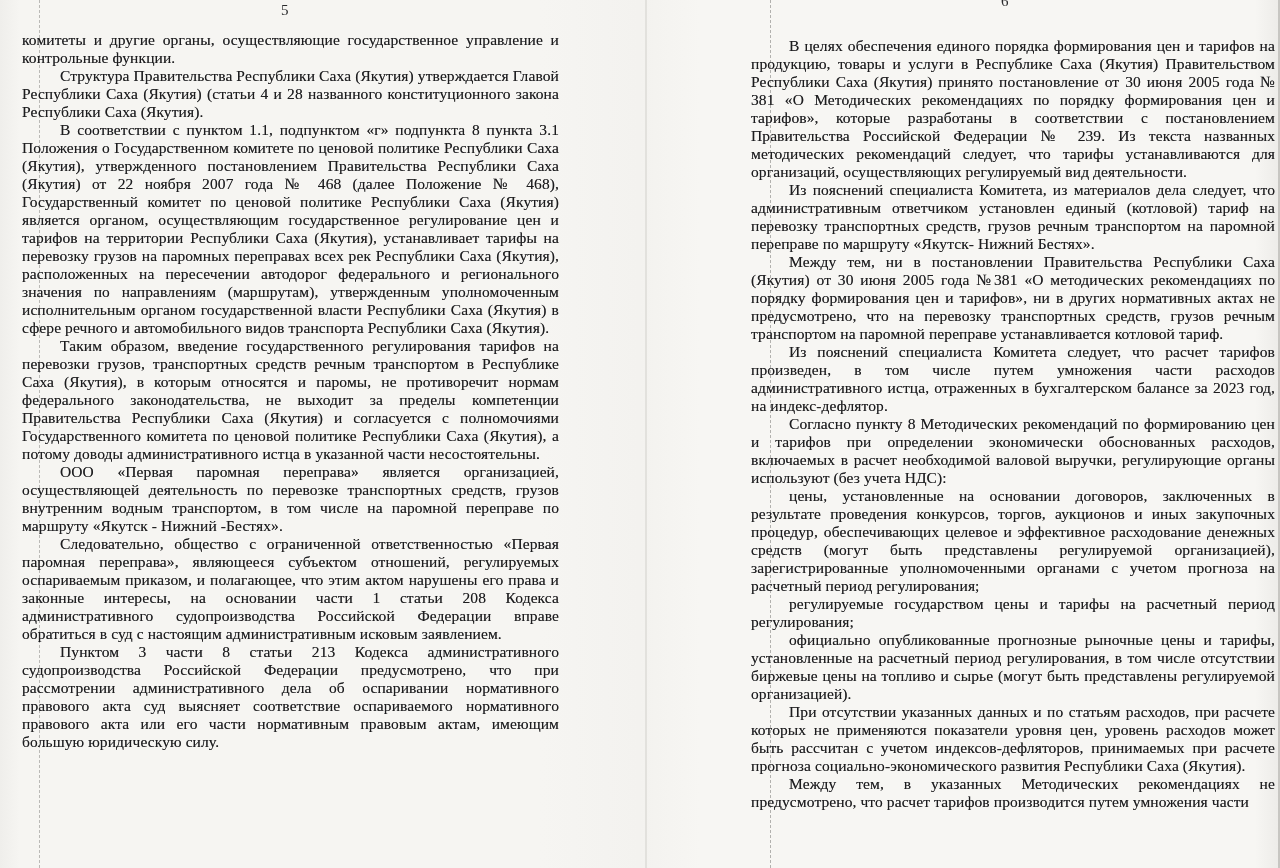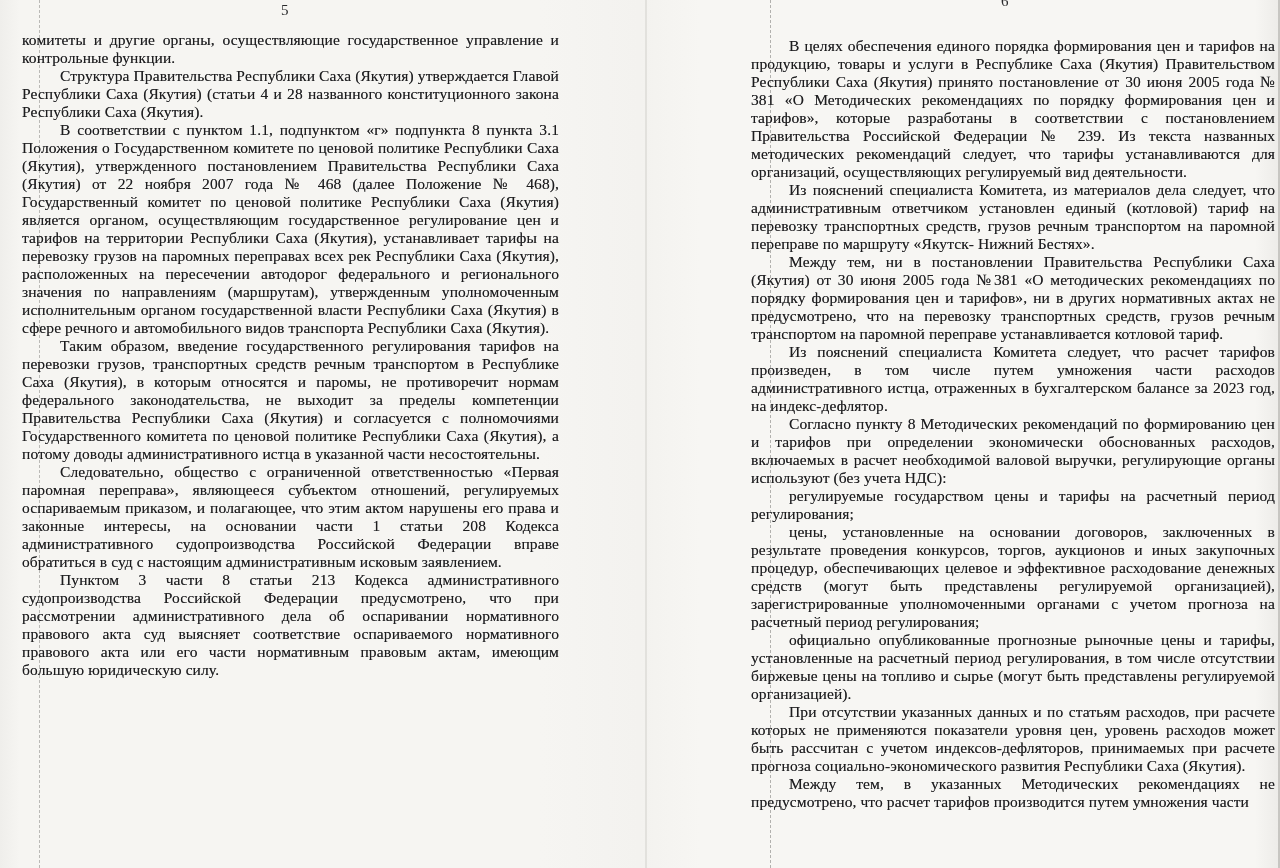--- a/index.html
+++ b/index.html
@@ -96,30 +96,31 @@
 
   <div class="page-number" id="page-num-left">5</div>
 
   <div class="page-number" id="page-num-right">6</div>
 
   <div class="page" id="page-left">
     <p class="no-indent">комитеты и другие органы, осуществляющие государственное управление и контрольные функции.</p>
     <p>Структура Правительства Республики Саха (Якутия) утверждается Главой Республики Саха (Якутия) (статьи 4 и 28 названного конституционного закона Республики Саха (Якутия).</p>
     <p>В соответствии с пунктом 1.1, подпунктом «г» подпункта 8 пункта 3.1 Положения о Государственном комитете по ценовой политике Республики Саха (Якутия), утвержденного  постановлением Правительства Республики Саха (Якутия) от 22 ноября 2007 года № 468 (далее Положение № 468), Государственный комитет по ценовой политике Республики Саха (Якутия) является органом, осуществляющим государственное регулирование цен и тарифов на территории Республики Саха (Якутия),  устанавливает тарифы на перевозку грузов на паромных переправах всех рек Республики Саха (Якутия), расположенных на пересечении автодорог федерального и регионального значения по направлениям (маршрутам), утвержденным уполномоченным исполнительным органом государственной власти Республики Саха (Якутия) в сфере речного и автомобильного видов транспорта Республики Саха (Якутия).</p>
     <p>Таким образом, введение государственного регулирования тарифов на перевозки грузов, транспортных средств  речным транспортом в Республике Саха (Якутия), в которым относятся  и паромы,    не противоречит нормам федерального законодательства, не выходит за пределы компетенции Правительства Республики Саха (Якутия) и согласуется с полномочиями Государственного комитета  по ценовой политике Республики Саха (Якутия), а потому доводы административного истца в указанной части несостоятельны.</p>
+    <p>ООО «Первая паромная переправа» является организацией, осуществляющей деятельность по перевозке транспортных средств, грузов внутренним водным транспортом, в том числе на паромной переправе по маршруту «Якутск - Нижний -Бестях».</p>
     <p>Следовательно, общество с ограниченной ответственностью «Первая паромная переправа», являющееся субъектом отношений, регулируемых оспариваемым приказом, и полагающее, что этим актом нарушены его права и законные интересы, на основании части 1 статьи 208 Кодекса административного судопроизводства Российской Федерации вправе обратиться в суд с настоящим административным исковым заявлением.</p>
     <p>Пунктом 3 части 8 статьи 213 Кодекса административного судопроизводства Российской Федерации предусмотрено, что при рассмотрении административного дела об оспаривании нормативного правового акта суд выясняет соответствие оспариваемого нормативного правового акта или его части нормативным правовым актам, имеющим большую юридическую силу.</p>
   </div>
 
   <div class="page" id="page-right">
     <p>В целях обеспечения единого порядка формирования цен и тарифов на продукцию, товары и услуги в Республике Саха (Якутия) Правительством Республики Саха (Якутия) принято постановление от 30 июня 2005 года № 381 «О Методических рекомендациях по порядку формирования цен и тарифов»,  которые разработаны в соответствии с постановлением Правительства Российской Федерации № 239. Из текста названных методических рекомендаций следует, что тарифы устанавливаются для организаций, осуществляющих регулируемый вид деятельности.</p>
     <p>Из пояснений специалиста Комитета, из материалов дела следует, что административным ответчиком установлен единый (котловой) тариф на перевозку транспортных средств, грузов речным транспортом на паромной переправе  по маршруту «Якутск- Нижний Бестях».</p>
     <p>Между тем, ни в постановлении Правительства Республики Саха (Якутия) от 30 июня 2005 года №381 «О методических рекомендациях по порядку формирования цен и тарифов», ни в других нормативных актах не предусмотрено, что на перевозку транспортных средств, грузов речным транспортом на паромной переправе устанавливается котловой тариф.</p>
     <p>Из пояснений специалиста Комитета  следует, что расчет тарифов произведен, в том числе путем умножения части расходов административного истца, отраженных в  бухгалтерском балансе за 2023 год, на индекс-дефлятор.</p>
     <p>Согласно пункту 8 Методических рекомендаций по формированию цен и тарифов  при определении экономически обоснованных расходов, включаемых в расчет необходимой валовой выручки, регулирующие органы используют (без учета НДС):</p>
+    <p>цены, установленные на основании договоров, заключенных в результате проведения конкурсов, торгов, аукционов и иных закупочных процедур, обеспечивающих целевое и эффективное расходование денежных средств (могут быть представлены регулируемой организацией), зарегистрированные уполномоченными органами с учетом прогноза на расчетный период регулирования;</p>
     <p>регулируемые государством цены и тарифы на расчетный период регулирования;</p>
-    <p>цены, установленные на основании договоров, заключенных в результате проведения конкурсов, торгов, аукционов и иных закупочных процедур, обеспечивающих целевое и эффективное расходование денежных средств (могут быть представлены регулируемой организацией), зарегистрированные уполномоченными органами с учетом прогноза на расчетный период регулирования;</p>
     <p>официально опубликованные прогнозные рыночные цены и тарифы, установленные на расчетный период регулирования, в том числе отсутствии биржевые цены на топливо и сырье (могут быть представлены регулируемой организацией).</p>
     <p>При отсутствии указанных данных и по статьям расходов, при расчете которых не применяются показатели уровня цен, уровень расходов может быть рассчитан с учетом индексов-дефляторов, принимаемых при расчете прогноза социально-экономического развития Республики Саха (Якутия).</p>
     <p>Между тем, в указанных Методических рекомендациях не предусмотрено, что расчет тарифов производится путем  умножения части</p>
   </div>
 
 </div>
 
 </body></html>

